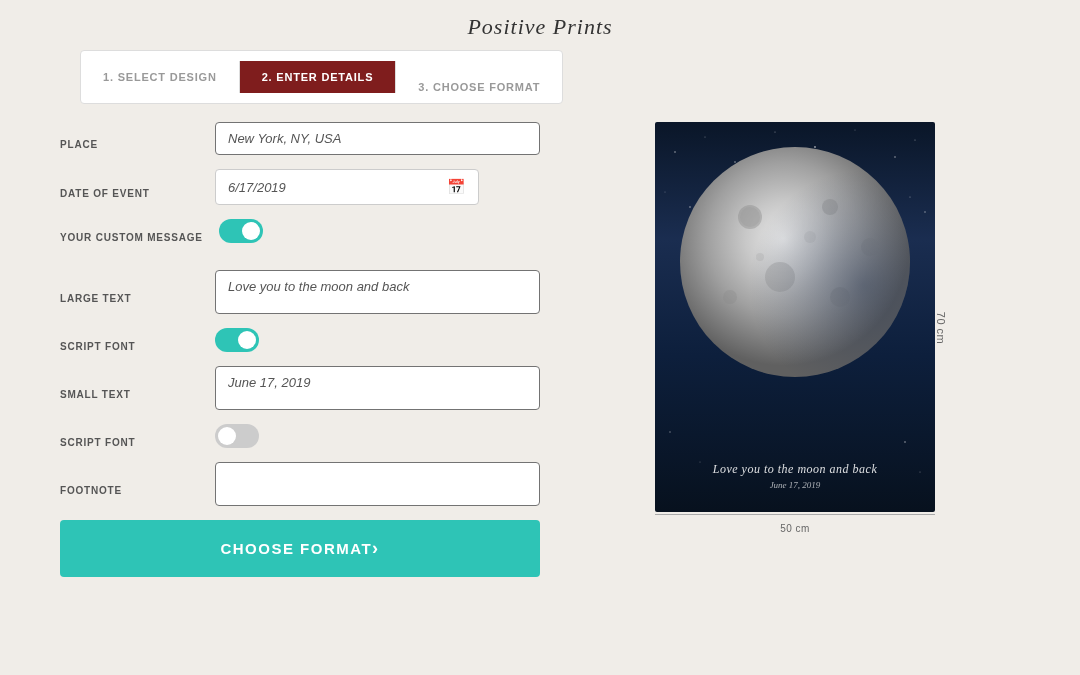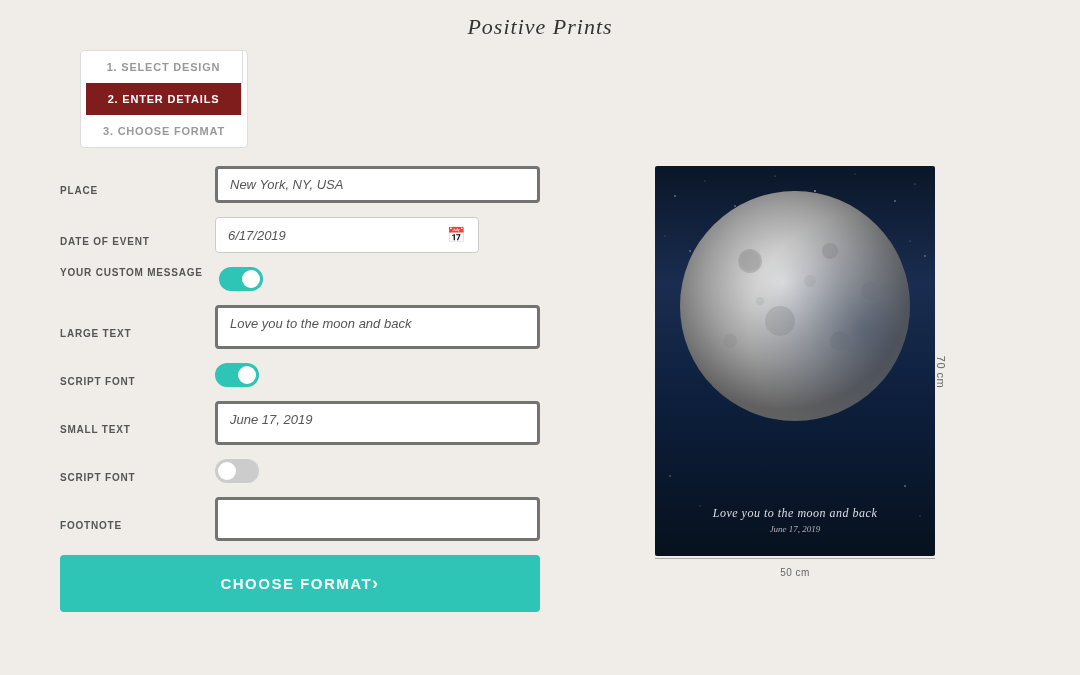--- a/index.html
+++ b/index.html
@@ -32,37 +32,36 @@
     .steps {
       display: flex;
       align-items: center;
       background: #fff;
       border: 1px solid #ddd;
       border-radius: 4px;
       overflow: hidden;
       margin-bottom: 18px;
       align-self: flex-start;
       margin-left: 80px;
-      flex-direction: column;
     }
     .step {
       padding: 10px 22px;
       font-size: 11px;
       letter-spacing: 0.8px;
       font-weight: bold;
       color: #999;
       border-right: 1px solid #ddd;
       cursor: pointer;
       white-space: nowrap;
     }
     .step.active {
       background-color: #7f1d1d;
       color: #fff;
     }
-    .step:last-child { border-right: none; }
+    .step:last-child { border-right: none; margin-top: 20px; }
 
     
     .main {
       display: flex;
       width: 100%;
       padding: 0 60px;
       gap: 30px;
       flex: 1;
     }
 
@@ -81,21 +80,21 @@
       width: 155px;
       font-size: 10px;
       font-weight: bold;
       letter-spacing: 0.8px;
       color: #555;
       text-transform: uppercase;
       margin-top: 12px;
     }
     .field-input {
       flex: 1;
-      border: 3px solid #737373;
+      border: 1px solid #737373;
       border-radius: 4px;
       padding: 8px 12px;
       font-size: 13px;
       color: #555;
       font-style: italic;
       outline: none;
       background: #fff;
     }
 
     .date-input-wrap {
@@ -141,22 +140,22 @@
       width: 18px; height: 18px;
       left: 3px; top: 3px;
       border-radius: 50%;
       background: #fff;
       transition: 0.3s;
     }
     .toggle-slider.on::before { transform: translateX(20px); }
 
     .custom-message-row {
       display: flex;
-      align-items: flex-start;
-      margin-bottom: 14px;
+      align-items: flex-end;
+      margin-bottom: 27px;
     }
     .custom-message-label {
       font-size: 10px;
       font-weight: bold;
       letter-spacing: 0.8px;
       color: #555;
       text-transform: uppercase;
       margin-right: 16px;
     }
 

